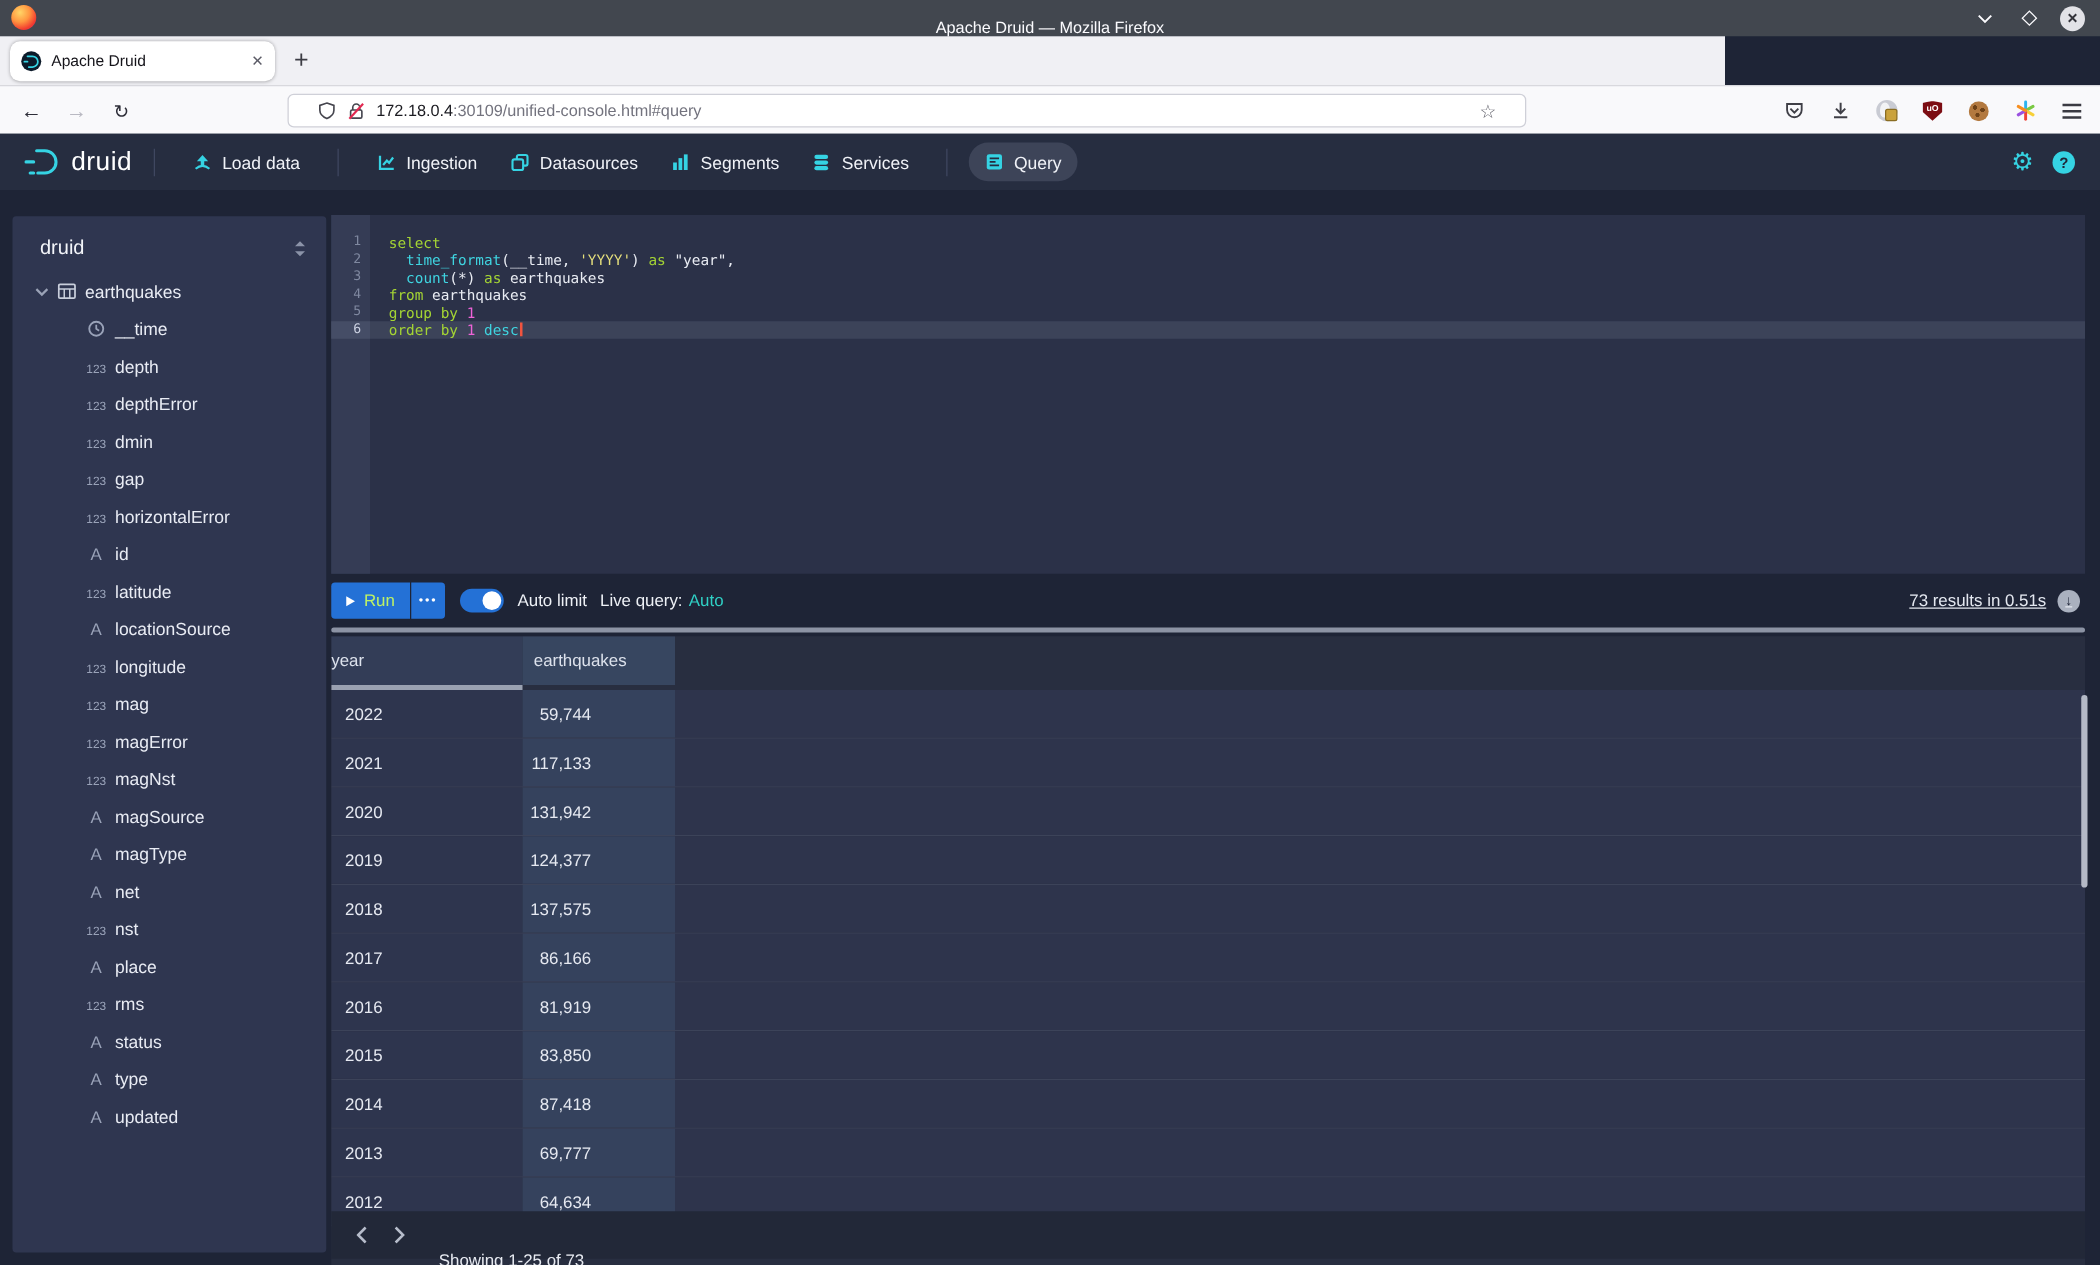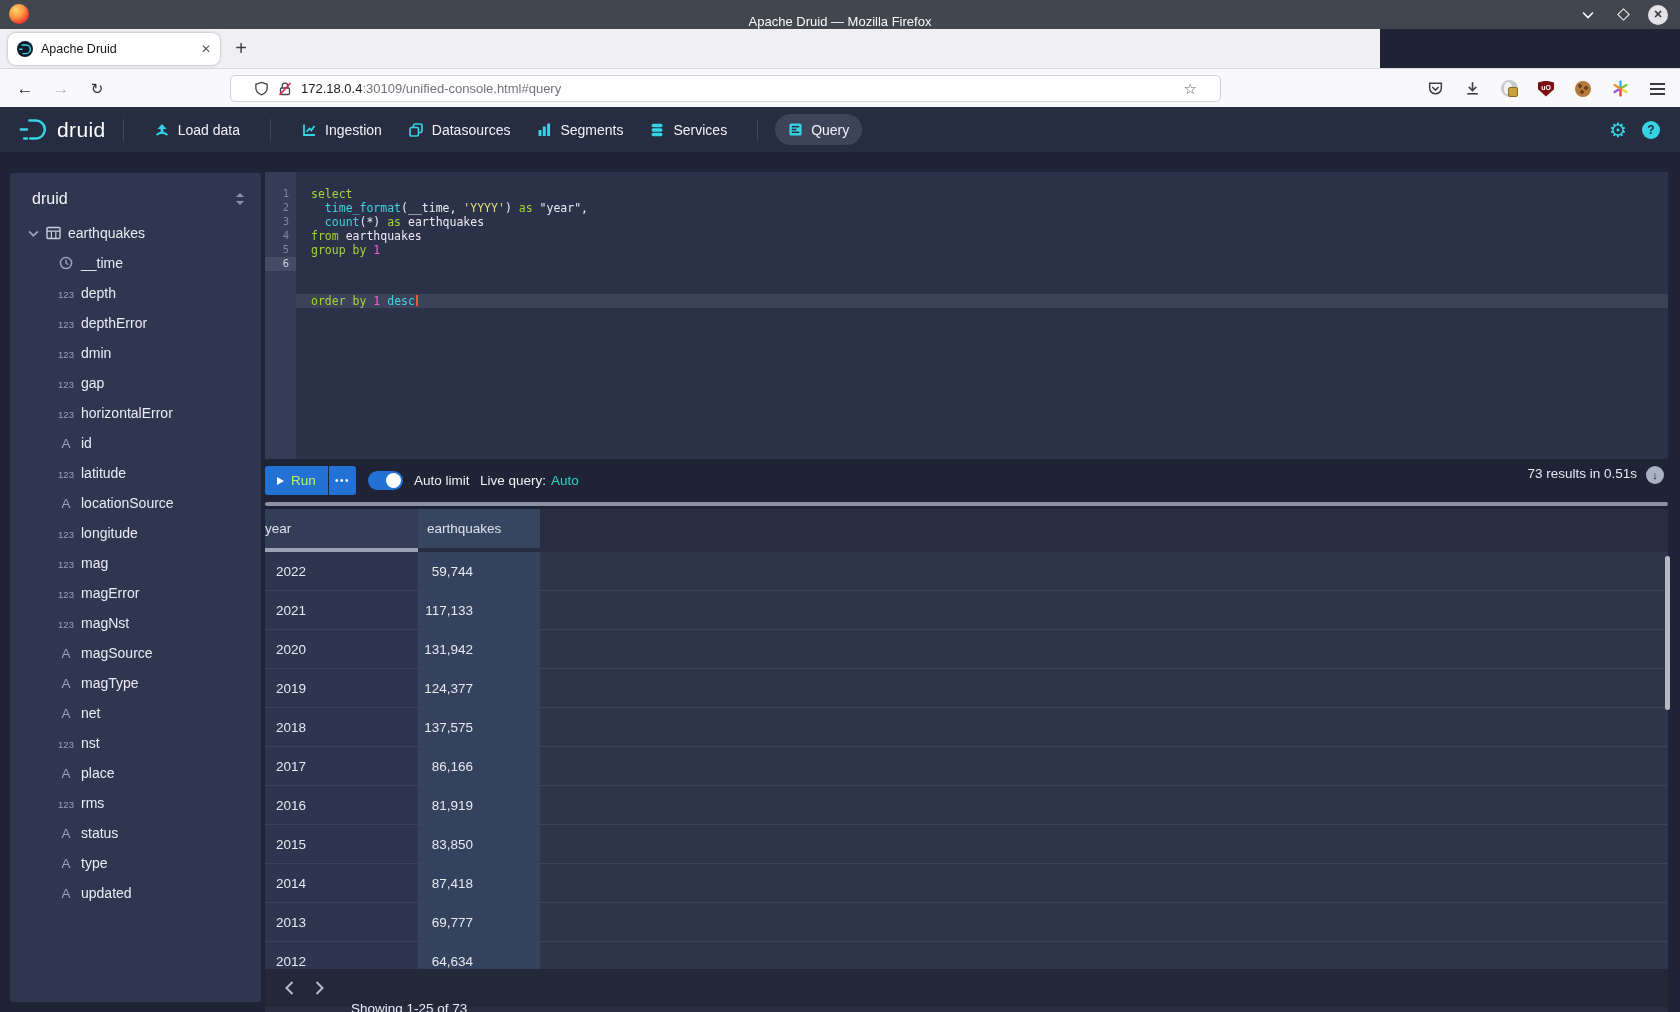--- a/index.html
+++ b/index.html
@@ -69,53 +69,53 @@
 
   
   .content { position:absolute; left:0; top:152px; width:1680px; height:860px; background:#1e2436; }
 
   .sidebar { position:absolute; left:10px; top:21px; width:251px; height:829px; background:#2f3650;
              border-radius:3px; overflow:hidden; }
   .schema-head { display:flex; align-items:center; justify-content:space-between; padding:17px 16px 10px 22px;
                  font-size:16px; color:#f3f5f9; }
   .tree-row { height:30px; display:flex; align-items:center; font-size:14px; color:#e9ecf4; }
   .tree-row.tbl { padding-left:18px; gap:7px; }
-  .tree-row.col { padding-left:44px; }
+  .tree-row.col { padding-left:55px; }
   .type-ic { width:24px; text-align:center; color:#99a2b8; flex:none; }
   .t-num { font-size:9.5px; letter-spacing:0; }
   .t-str { font-size:13.5px; }
   .col-label { margin-left:3px; }
 
   .editor { position:absolute; left:265px; top:20px; width:1403px; height:287px; background:#2b3148; display:flex; }
   .gutter { width:31px; background:#353c55; padding-top:15px; flex:none; }
   .gutter div { height:14px; font:10.5px "DejaVu Sans Mono", monospace; color:#7f88a0;
                 text-align:right; padding-right:7px; }
   .gutter div.act { background:#454d66; color:#ccd2e2; }
   .code { flex:1; padding-top:15px; }
   .code div { height:14px; font:11.5px "DejaVu Sans Mono", monospace; white-space:pre; padding-left:15px;
               color:#e9ecf3; }
-  .code div.act { background:#3c4359;margin-top:37px; }
+  .code div.act { background:#3c4359; }
   .tk{color:#a4d434}.tf{color:#3fd4e0}.ts{color:#e4de7c}.tn{color:#ee63d8}.tp{color:#e9ecf3}
   .caret { display:inline-block; width:2px; height:11px; background:#f1543f; vertical-align:-1px; margin-left:1px; }
 
   .run-btn { position:absolute; left:265px; top:314px; height:29px; display:flex; }
   .run-main { width:63px; background:#2471d6; border-radius:3px 0 0 3px; display:flex; align-items:center;
               justify-content:center; gap:7px; color:#bef264; font-size:13.5px; }
   .run-tri { width:0; height:0; border-left:7px solid #fff; border-top:4.5px solid transparent;
              border-bottom:4.5px solid transparent; }
   .run-dots { width:27px; background:#2471d6; border-radius:0 3px 3px 0; margin-left:1px; color:#fff;
               display:flex; align-items:center; justify-content:center; font-size:10px; letter-spacing:1.5px; }
   .toggle { position:absolute; left:368px; top:319px; width:35px; height:19px; border-radius:10px;
             background:#2471d6; }
   .knob { position:absolute; right:2px; top:2px; width:15px; height:15px; border-radius:50%; background:#fff; }
   .runlabel { position:absolute; top:314px; height:29px; display:flex; align-items:center; font-size:13.5px;
               color:#eef1f6; }
   .lq-val { color:#2fd0c5; margin-left:5px; }
-  .summary { position:absolute; right:16px; top:314px; height:29px; display:flex; align-items:flex-start; gap:9px;
-             font-size:13.5px; color:#e4e8f0; }
+  .summary { position:absolute; right:16px; top:314px; height:29px; display:flex; align-items:center; gap:9px;
+             font-size:13.5px; color:#e4e8f0;text-decoration:underline; }
   .dl-circle { width:18px; height:18px; border-radius:50%; background:#aab1bf; color:#21273a; font-size:11px;
                font-weight:bold; text-align:center; line-height:18px; }
 
   .hscroll { position:absolute; left:265px; top:350px; width:1403px; height:4px; background:#8c93a4;
              border-radius:2px; }
 
   .results { position:absolute; left:265px; top:357px; width:1403px; height:612px; background:#282e40;
              overflow:hidden; }
   .rhead { display:flex; height:39px; }
   .rhead .hc1 { width:153px; background:#333d57; display:flex; align-items:center; 

